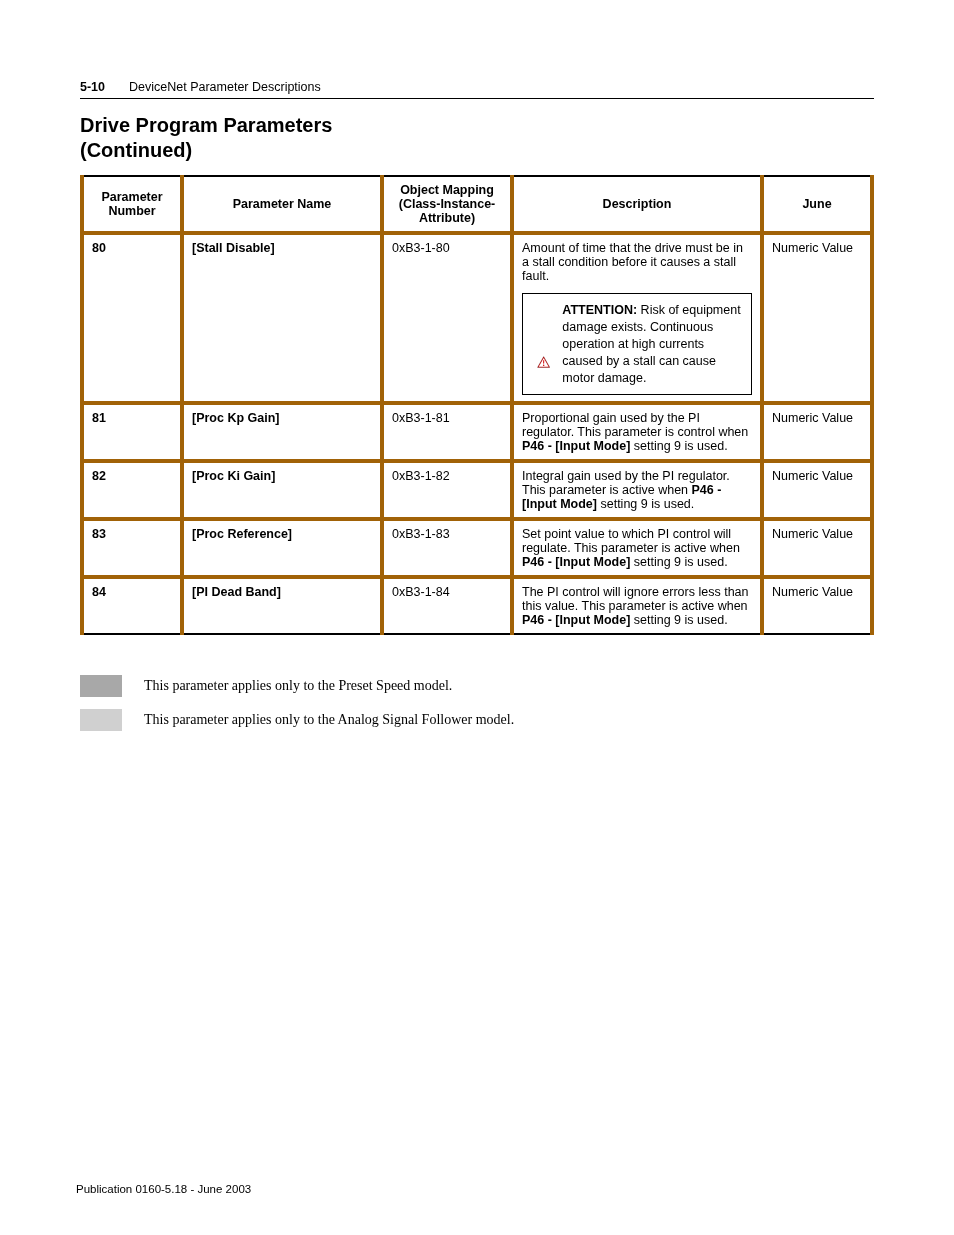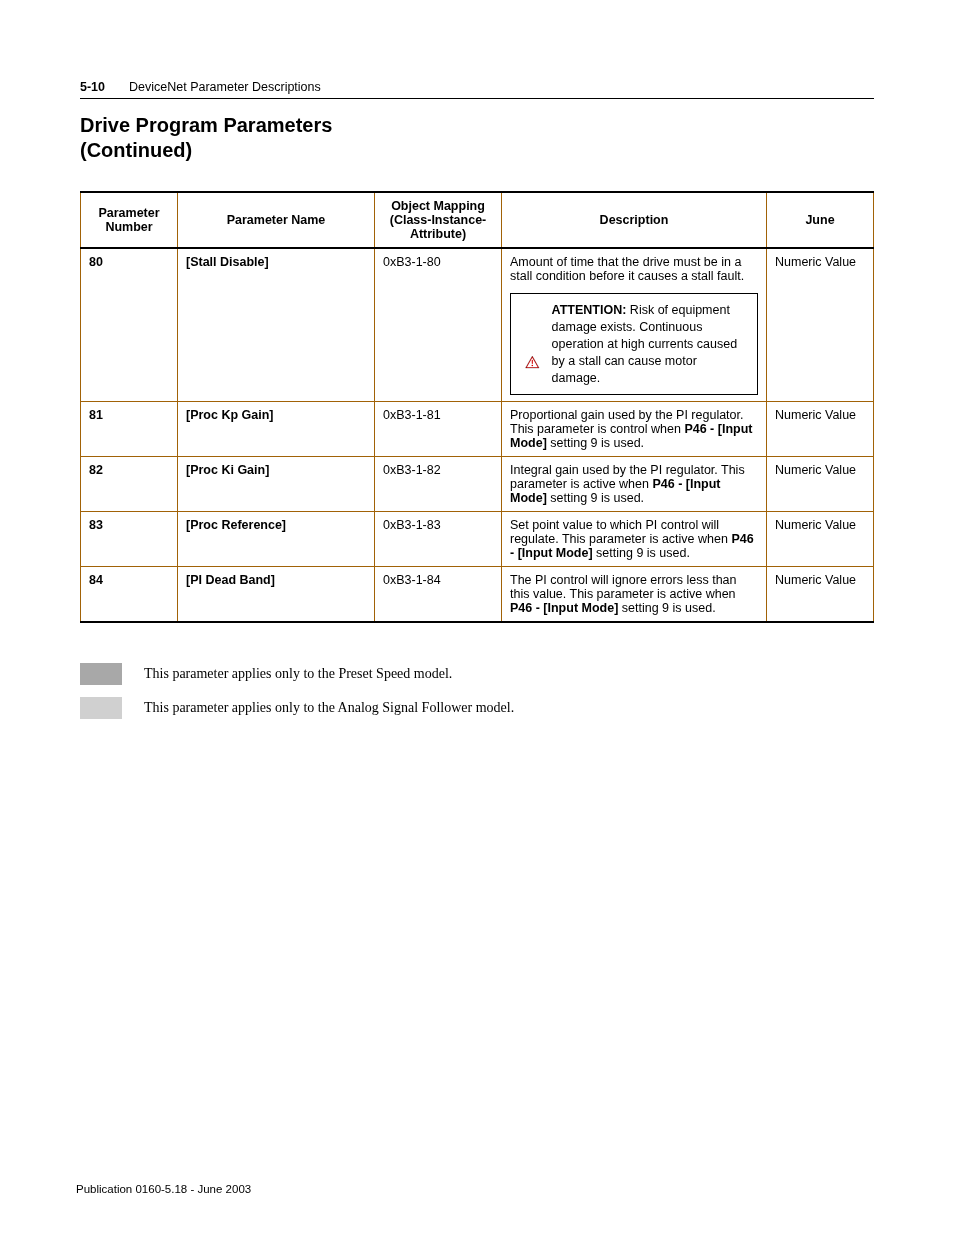--- a/index.html
+++ b/index.html
@@ -27,29 +27,29 @@
     text-align: right;
   }
   .running-head .pageno {
     font-weight: bold;
   }
   .section-title {
     font-family: Arial, Helvetica, sans-serif;
     font-weight: bold;
     font-size: 20px;
     line-height: 1.25;
-    margin: 0 0 28px 0;
+    margin: 0 0 12px 0;
   }
   table.param {
     width: 100%;
     border-collapse: collapse;
     font-size: 12.5px;
   }
   table.param th, table.param td {
-    border: 1px solid #a16207;
+    border: 4px solid #a16207;
     padding: 6px 8px;
     vertical-align: top;
     text-align: left;
   }
   table.param th {
     font-weight: bold;
     text-align: center;
     vertical-align: middle;
     border-top: 2px solid #000;
     border-bottom: 2px solid #000;

